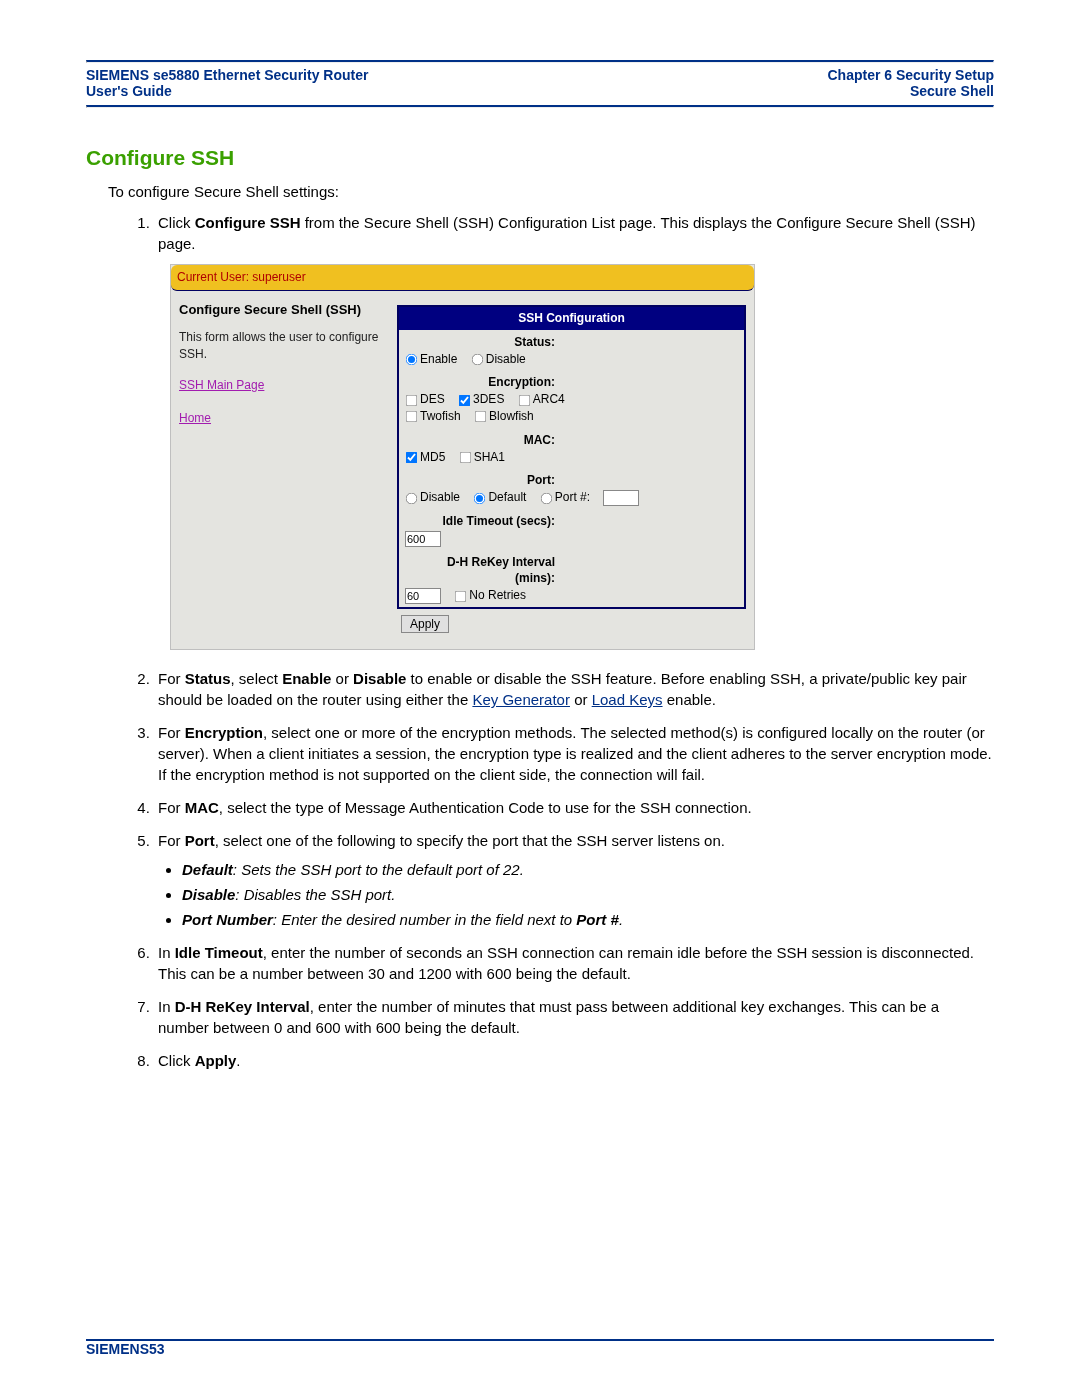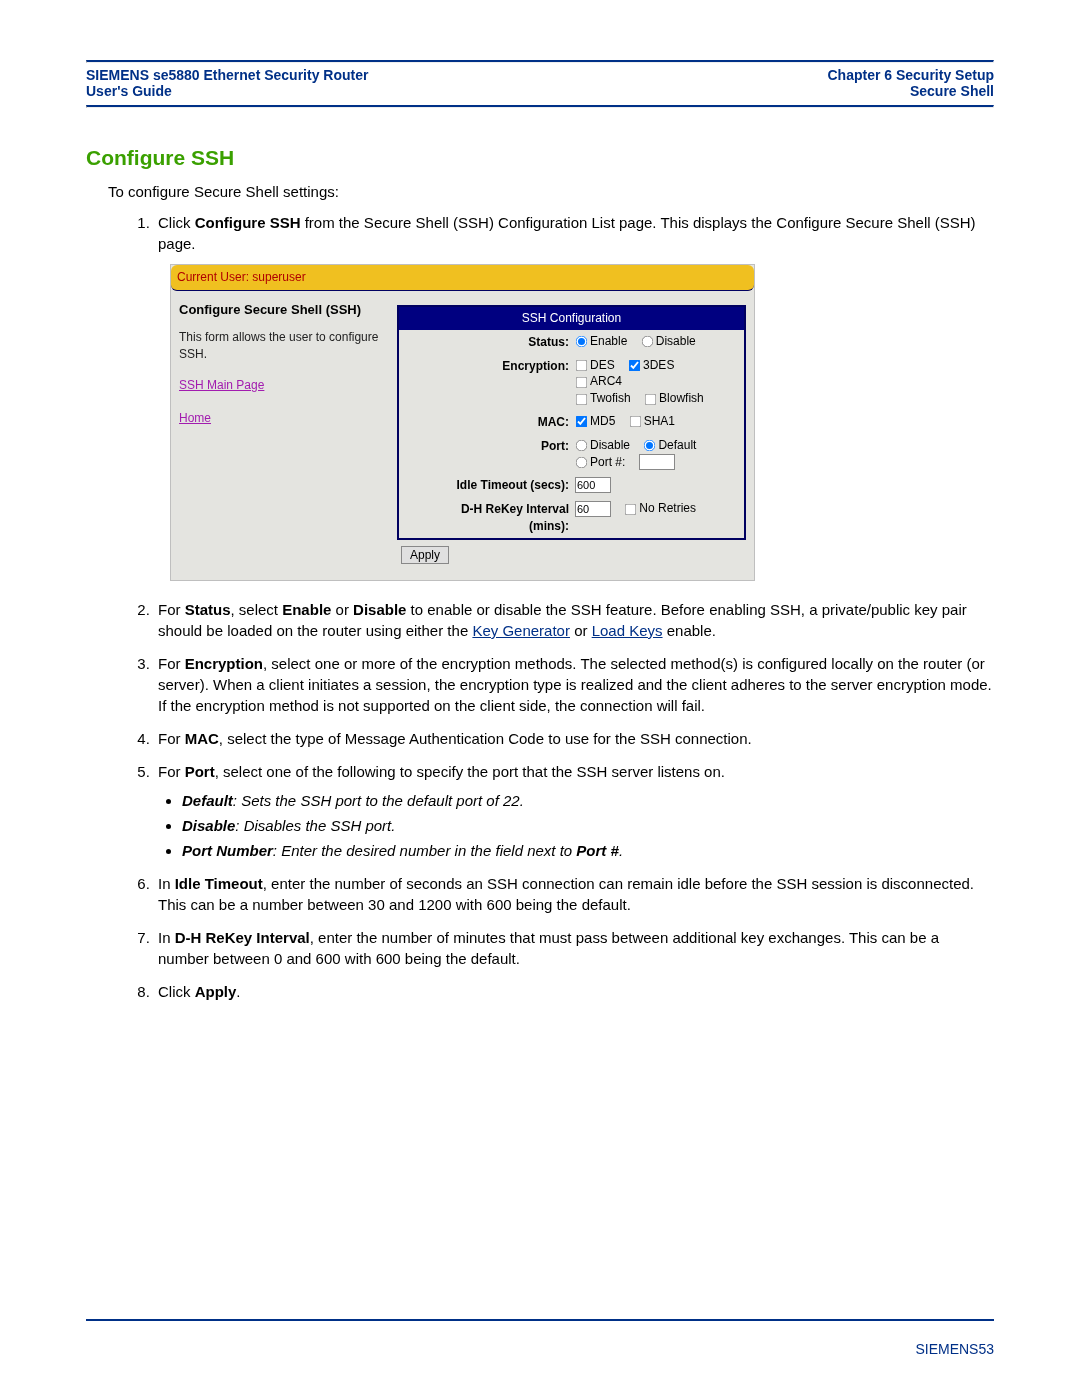--- a/index.html
+++ b/index.html
@@ -73,30 +73,31 @@
     flex: 1;
     padding: 14px 8px 12px 8px;
   }
   .panel {
     border: 2px solid #000060;
     background: #e4e4e0;
   }
   .panel-title {
     background: #000080;
     color: #fff;
-    font-weight: normal;
+    font-weight: bold;
     text-align: center;
     font-size: 12px;
     padding: 3px 0;
   }
   .panel-row {
     display: flex;
     align-items: flex-start;
-    padding: 3px 20px;
-    font-size: 12px;
+    padding: 3px 6px;
+    font-size: 12px;
+    flex-direction: column;
   }
   .panel-row .lbl {
     width: 150px;
     text-align: right;
     font-weight: bold;
     padding-right: 6px;
     padding-top: 1px;
   }
   .panel-row .val { flex: 1; }
   .tiny-input {
@@ -114,23 +115,23 @@
     padding: 1px 8px;
     background: #e0e0e0;
     border: 1px solid #888;
   }
   .ftr {
     position: absolute;
     left: 86px; right: 86px; bottom: 40px;
   }
   .ftr .line { border-top: 2px solid #003087; }
   .ftr-row {
-    display: flex; justify-content: flex-end;
-    color: #003087; font-weight: normal; font-size: 14px;
-    padding-top: 20px;
+    display: flex; justify-content: flex-start;
+    color: #003087; font-weight: bold; font-size: 14px;
+    padding-top: 0;
   }
   input[type=checkbox], input[type=radio] {
     margin: 0 2px 0 0;
     vertical-align: middle;
     transform: scale(0.9);
   }
   label.opt { margin-right: 10px; white-space: nowrap; }
 </style>
 </head>
 <body>

